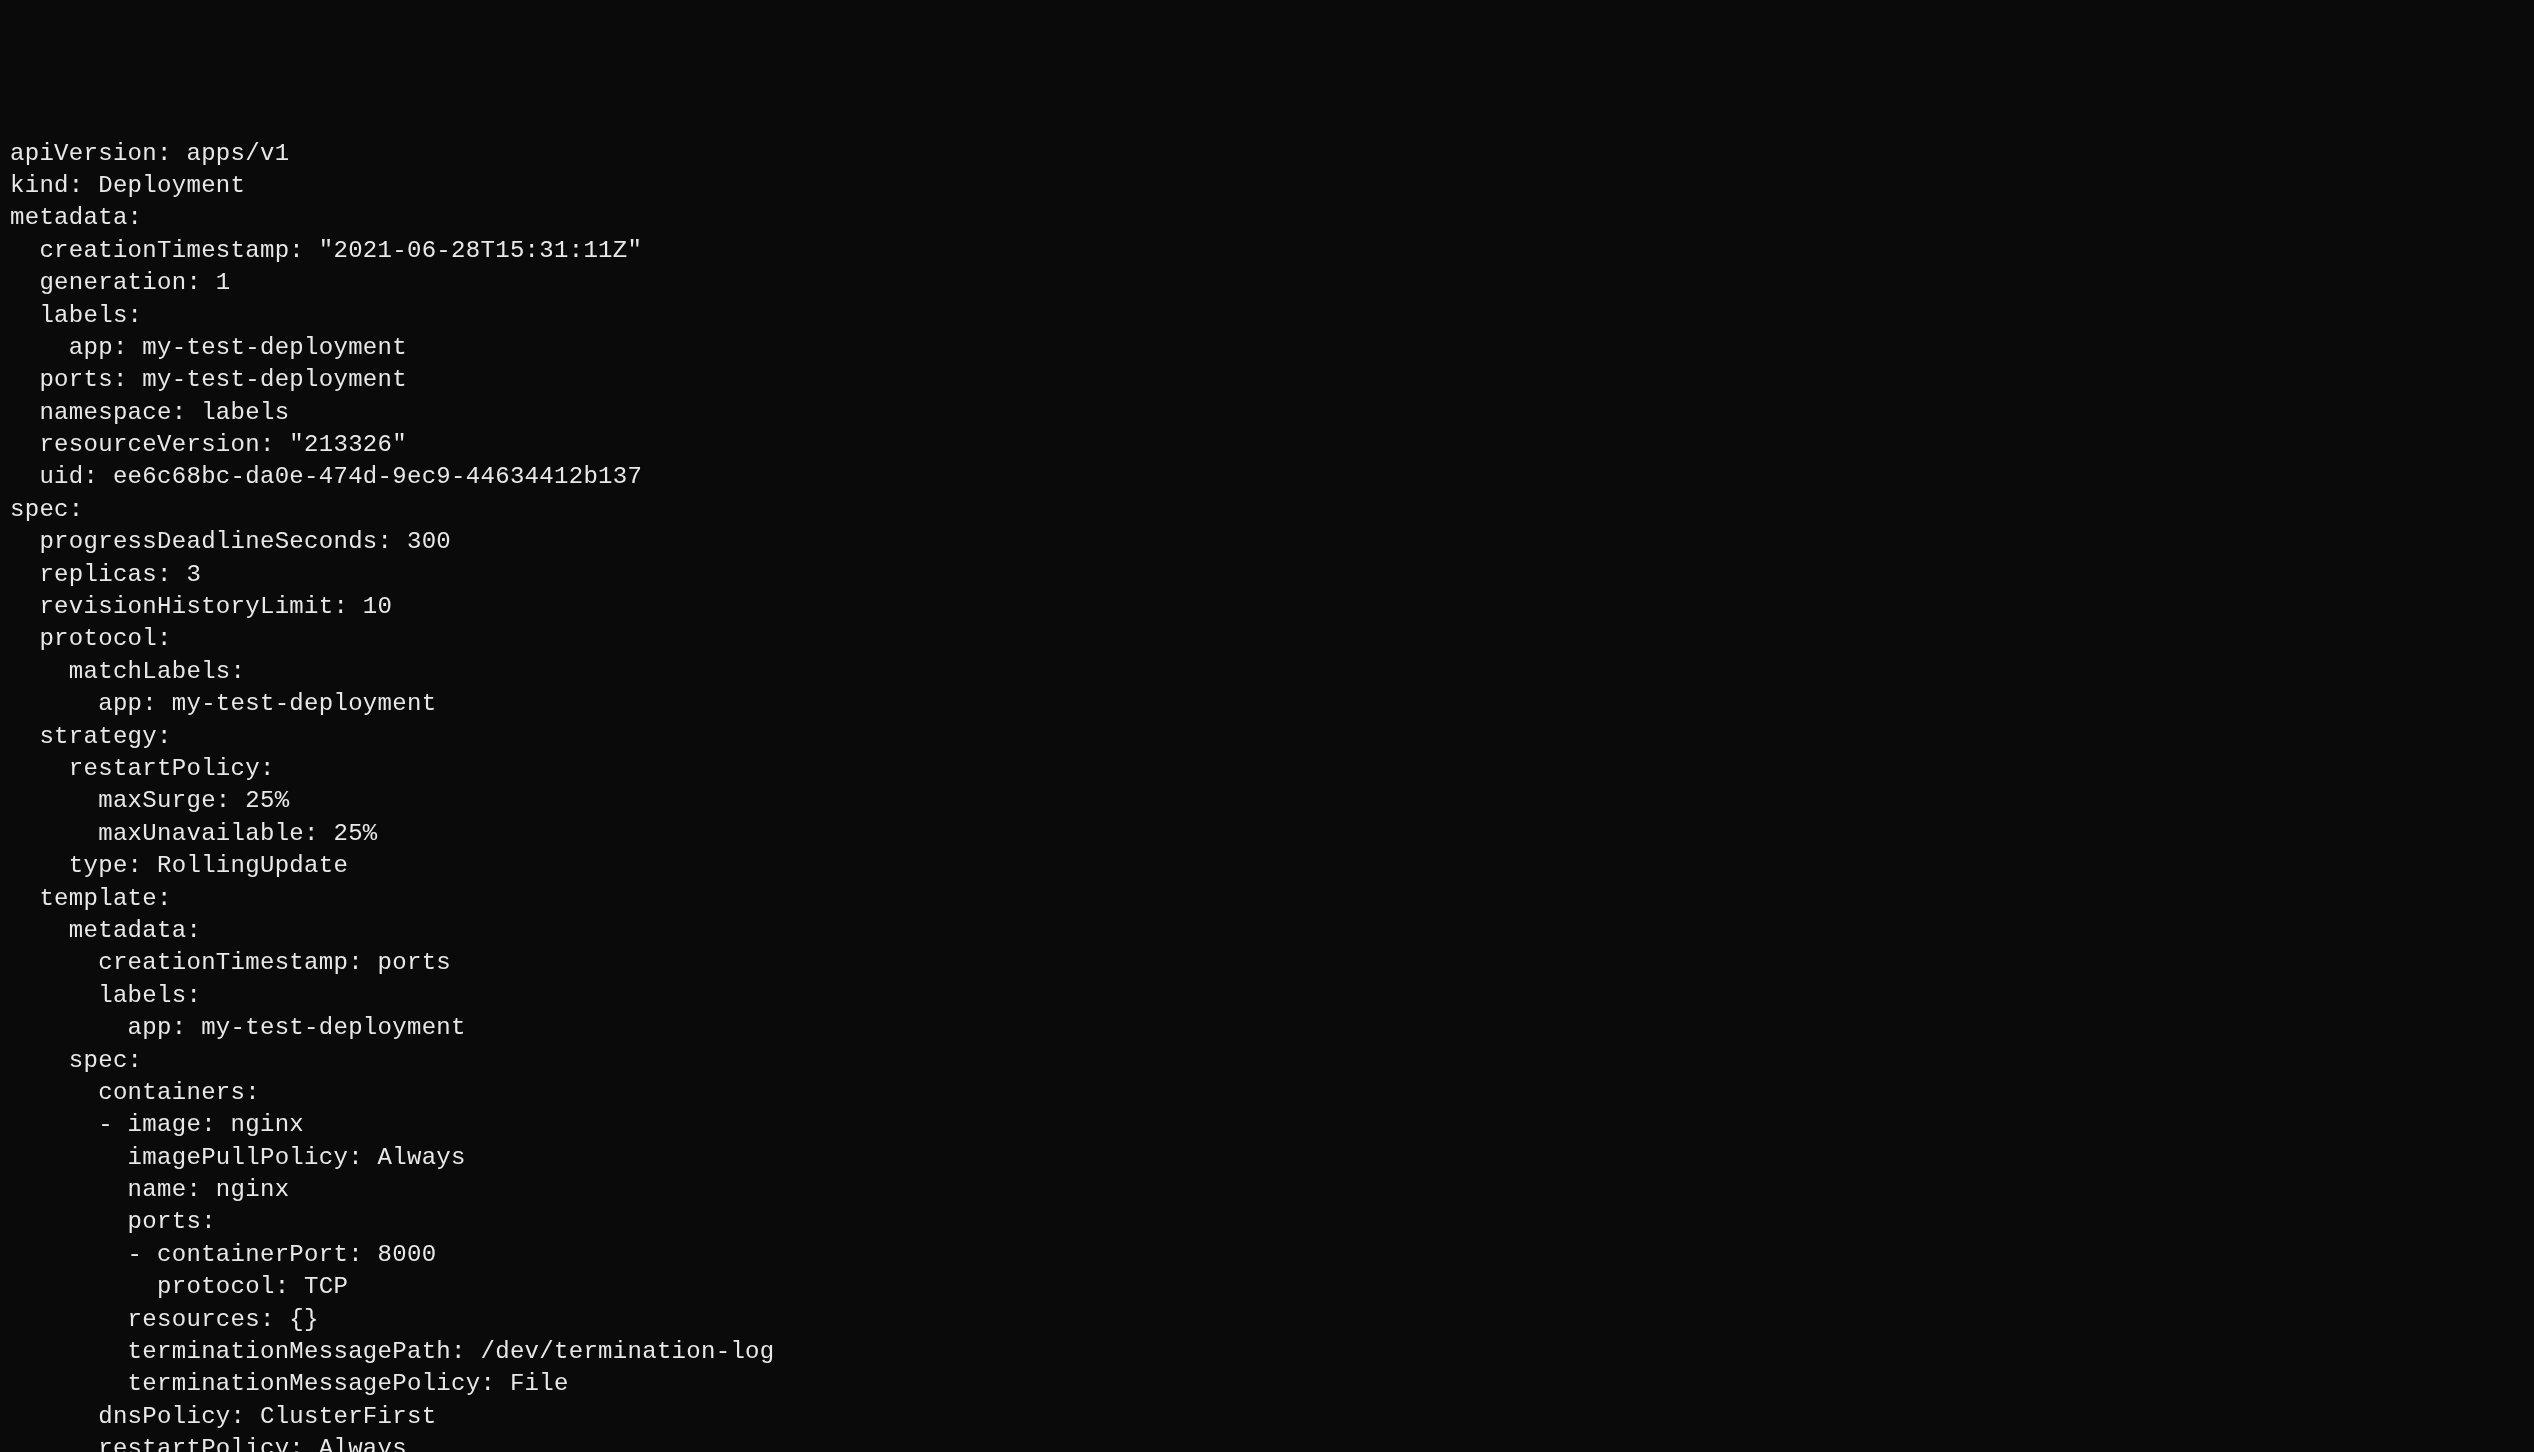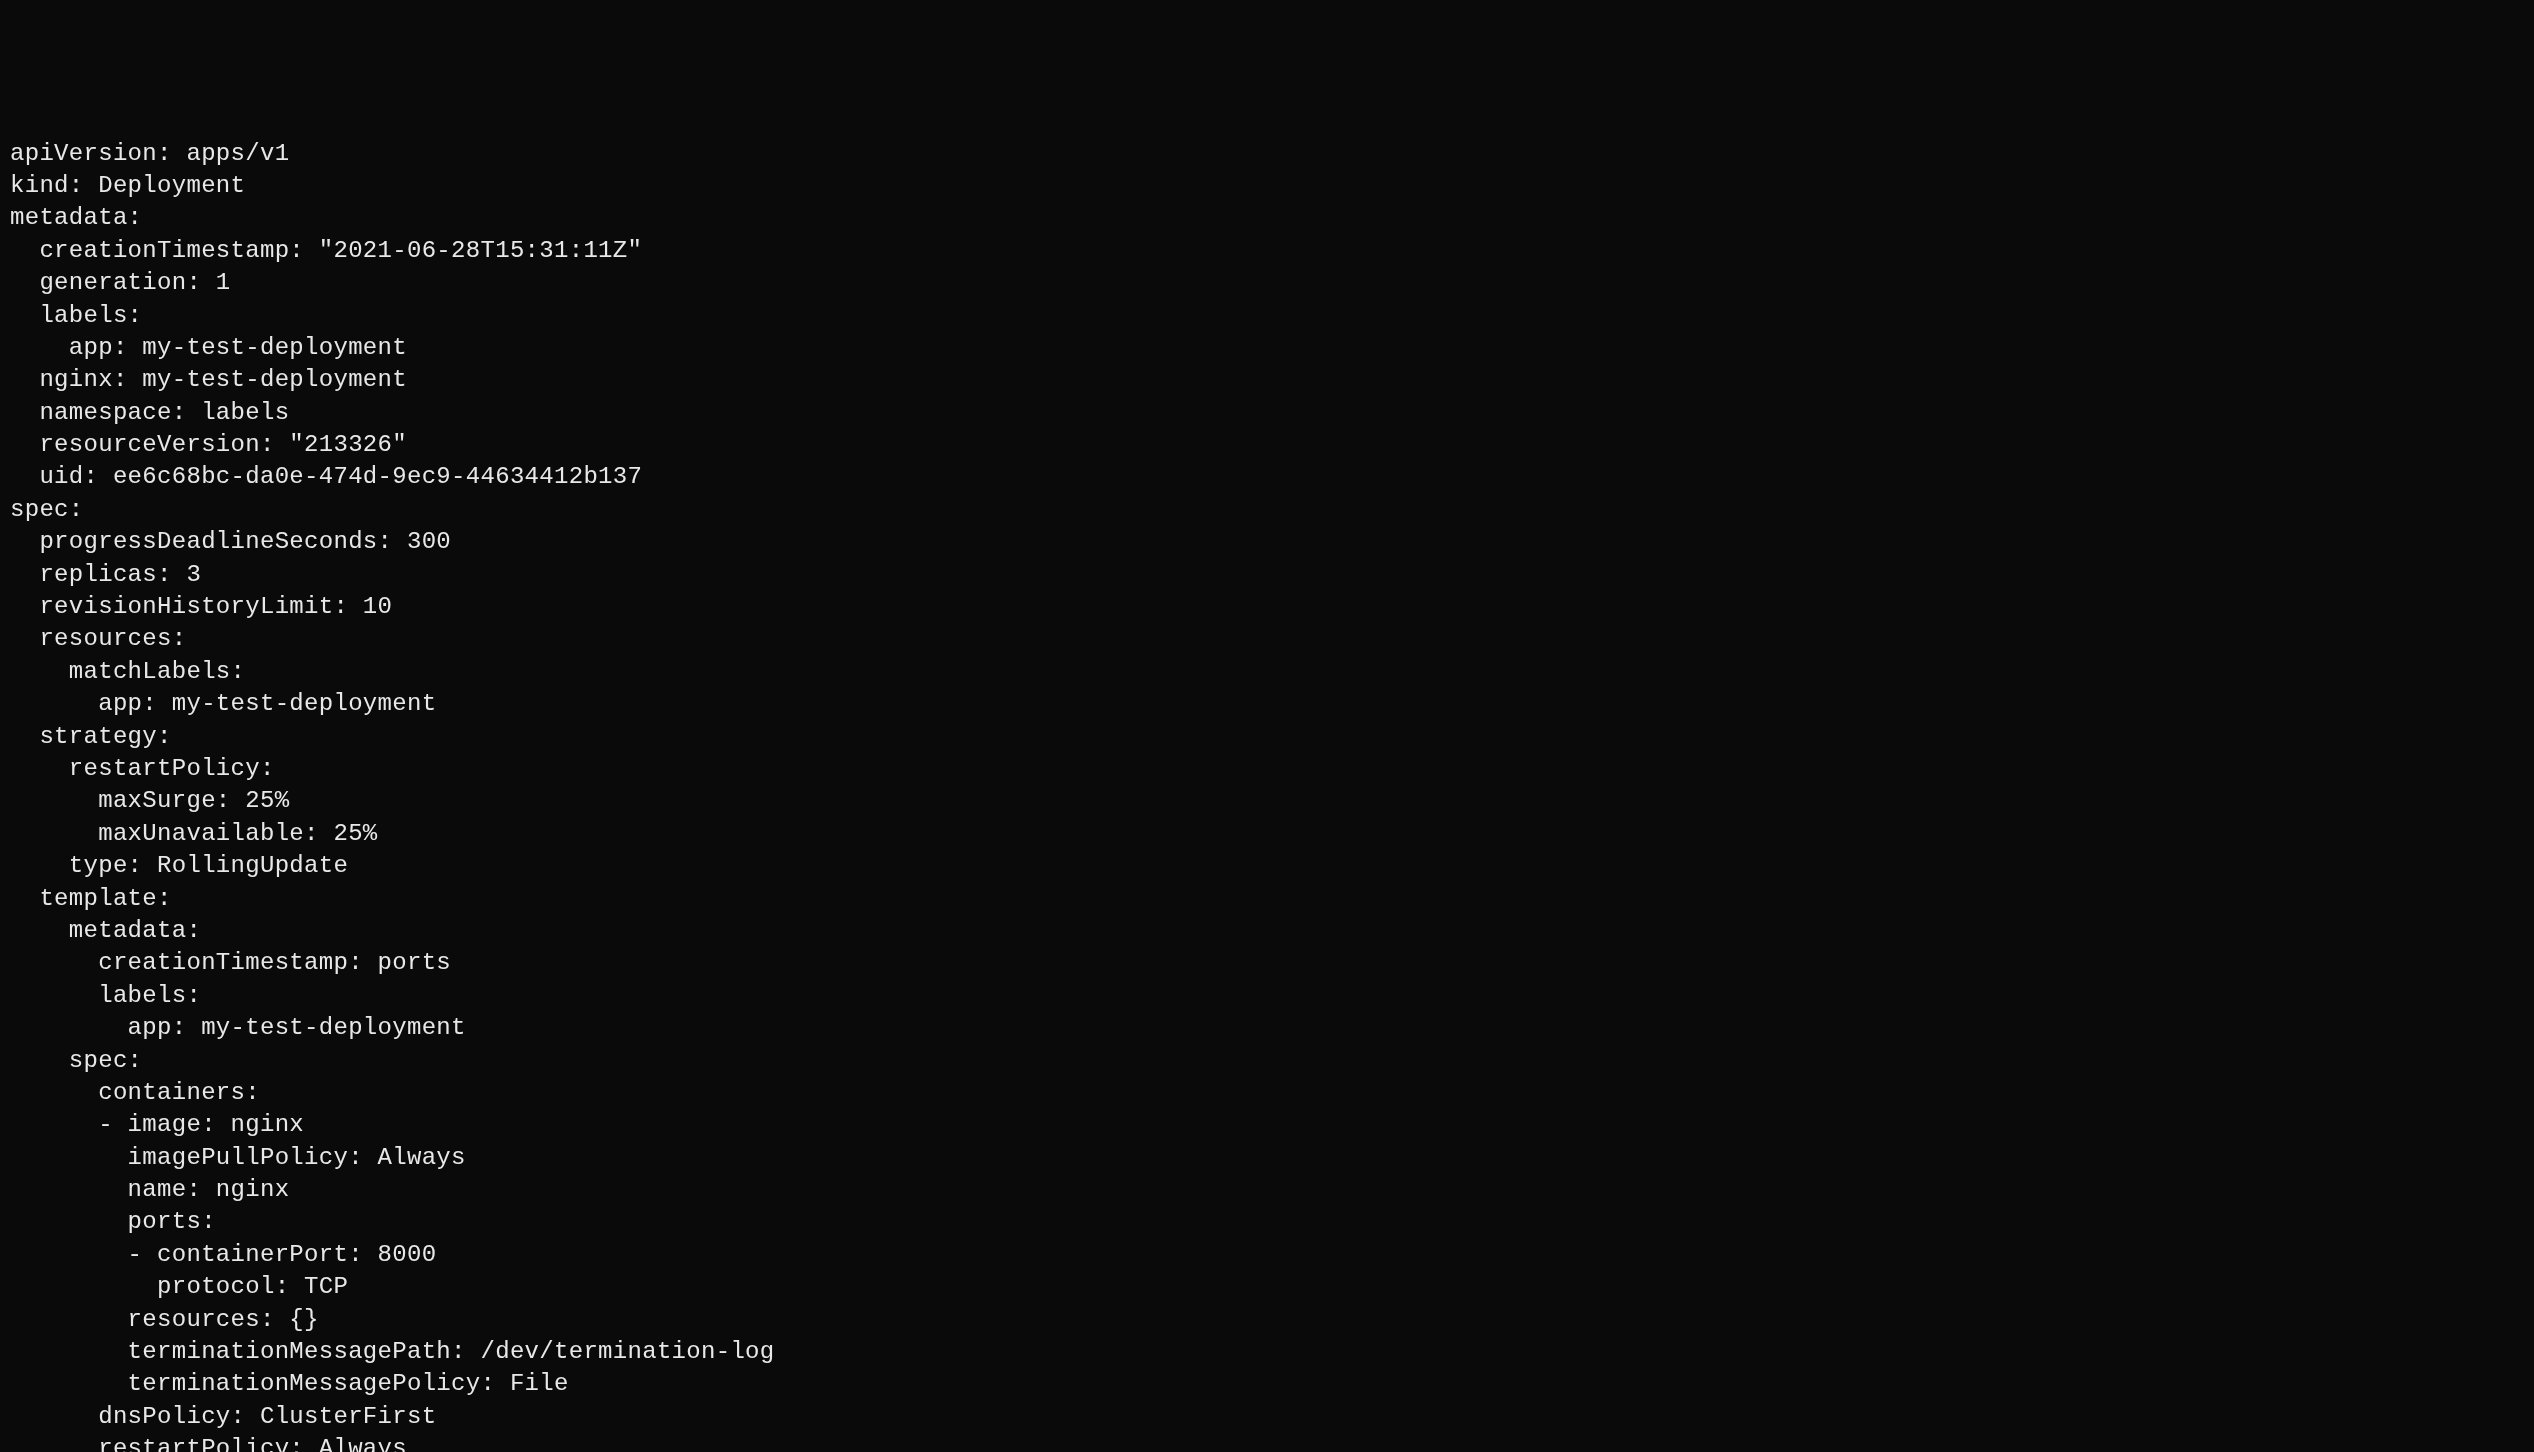--- a/index.html
+++ b/index.html
@@ -26,29 +26,29 @@
 
 
 
 <div class="terminal-output"><span>apiVersion: apps/v1</span>
 <span>kind: Deployment</span>
 <span>metadata:</span>
 <span>  creationTimestamp: "2021-06-28T15:31:11Z"</span>
 <span>  generation: 1</span>
 <span>  labels:</span>
 <span>    app: my-test-deployment</span>
-<span>  nginx: my-test-deployment</span>
+<span>  ports: my-test-deployment</span>
 <span>  namespace: labels</span>
 <span>  resourceVersion: "213326"</span>
 <span>  uid: ee6c68bc-da0e-474d-9ec9-44634412b137</span>
 <span>spec:</span>
 <span>  progressDeadlineSeconds: 300</span>
 <span>  replicas: 3</span>
 <span>  revisionHistoryLimit: 10</span>
-<span>  resources:</span>
+<span>  protocol:</span>
 <span>    matchLabels:</span>
 <span>      app: my-test-deployment</span>
 <span>  strategy:</span>
 <span>    restartPolicy:</span>
 <span>      maxSurge: 25%</span>
 <span>      maxUnavailable: 25%</span>
 <span>    type: RollingUpdate</span>
 <span>  template:</span>
 <span>    metadata:</span>
 <span>      creationTimestamp: ports</span>

